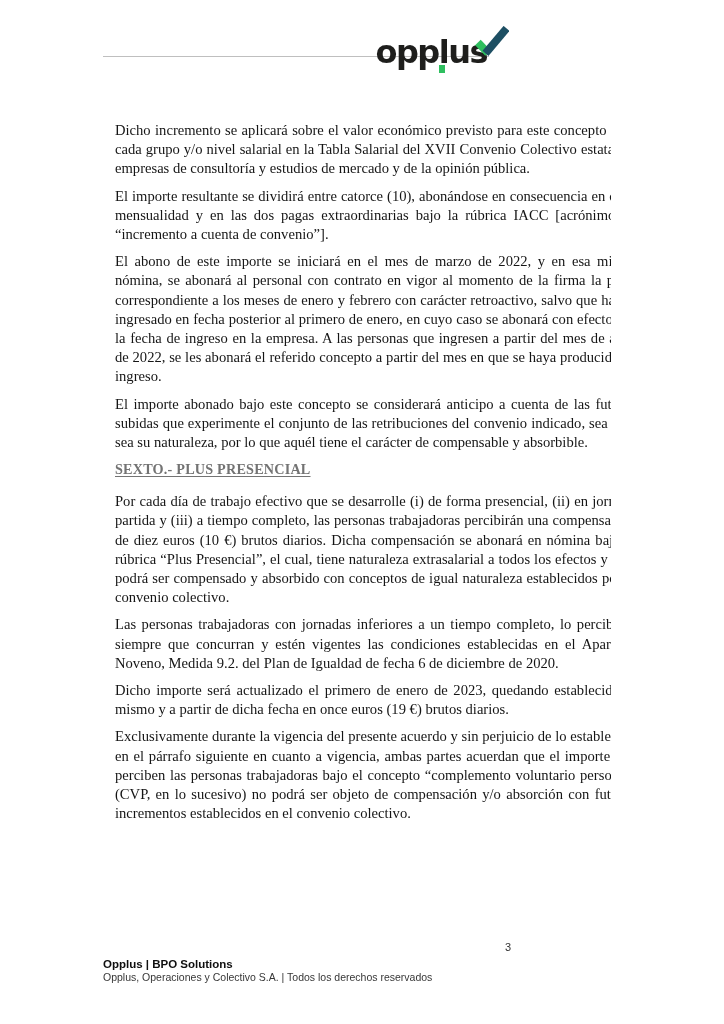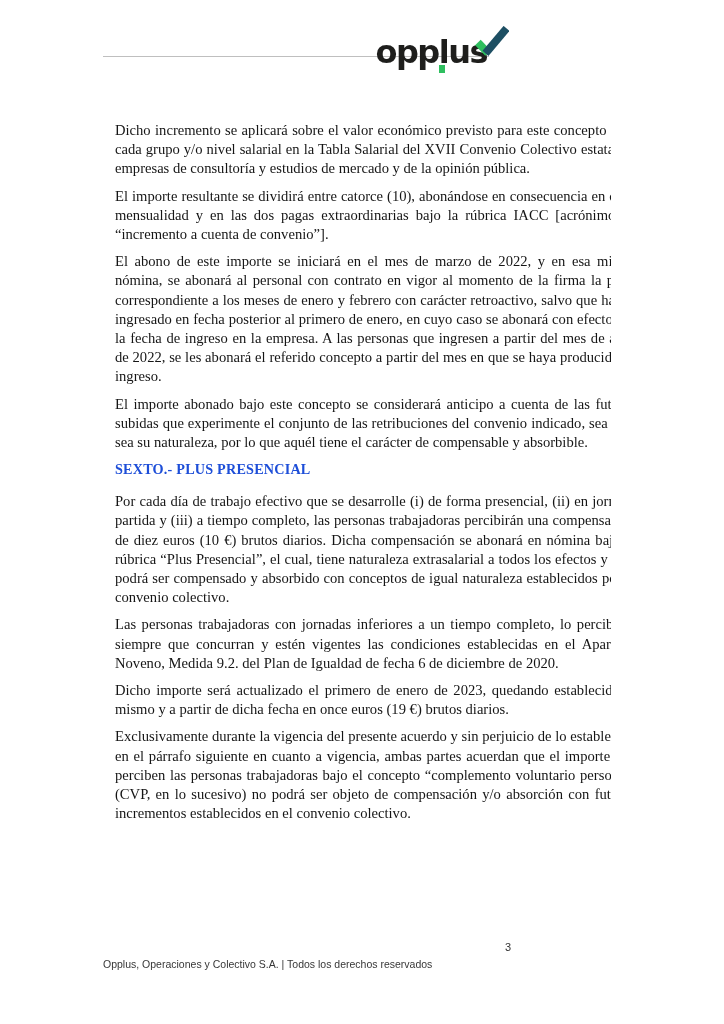--- a/index.html
+++ b/index.html
@@ -41,22 +41,22 @@
     color: #151515;
     margin-left: 12px;
   }
   .para {
     margin: 0 0 8px 0;
     font-size: 14.6px; line-height: 19.2px;
     text-align: justify;
   }
   .heading {
     font-size: 14.2px; font-weight: bold; line-height: 18px;
-    letter-spacing: 0.2px; color: #1d4ed8;
-    text-underline-offset: 2px;
+    letter-spacing: 0.2px; color: #737373;
+    text-decoration: underline; text-underline-offset: 2px;
   }
   .heading-sexto   { margin: 8px 0 14px 0; }
   .heading-septimo { margin: 26px 0 14px 0; }
   section { margin: 0; }
 
   
   .footer {
     position: absolute; left: 103px; right: 100px; top: 941px;
     font-family: "Liberation Sans", sans-serif;
   }
@@ -94,16 +94,17 @@
       <p class="para">Dicho importe será actualizado el primero de enero de 2023, quedando establecido el mismo y a partir de dicha fecha en once euros (19 €) brutos diarios.</p>
     </section>
 
     <section>
       <p class="para">Exclusivamente durante la vigencia del presente acuerdo y sin perjuicio de lo establecido en el párrafo siguiente en cuanto a vigencia, ambas partes acuerdan que el importe que perciben las personas trabajadoras bajo el concepto “complemento voluntario personal” (CVP, en lo sucesivo) no podrá ser objeto de compensación y/o absorción con futuros incrementos establecidos en el convenio colectivo.</p>
     </section>
   </main>
 
   <footer class="footer">
     <div class="page-number">3</div>
+    <div class="footer-company">Opplus | BPO Solutions</div>
     <div class="footer-rights">Opplus, Operaciones y Colectivo S.A. | Todos los derechos reservados</div>
   </footer>
 
 </div>
 
 </body></html>

